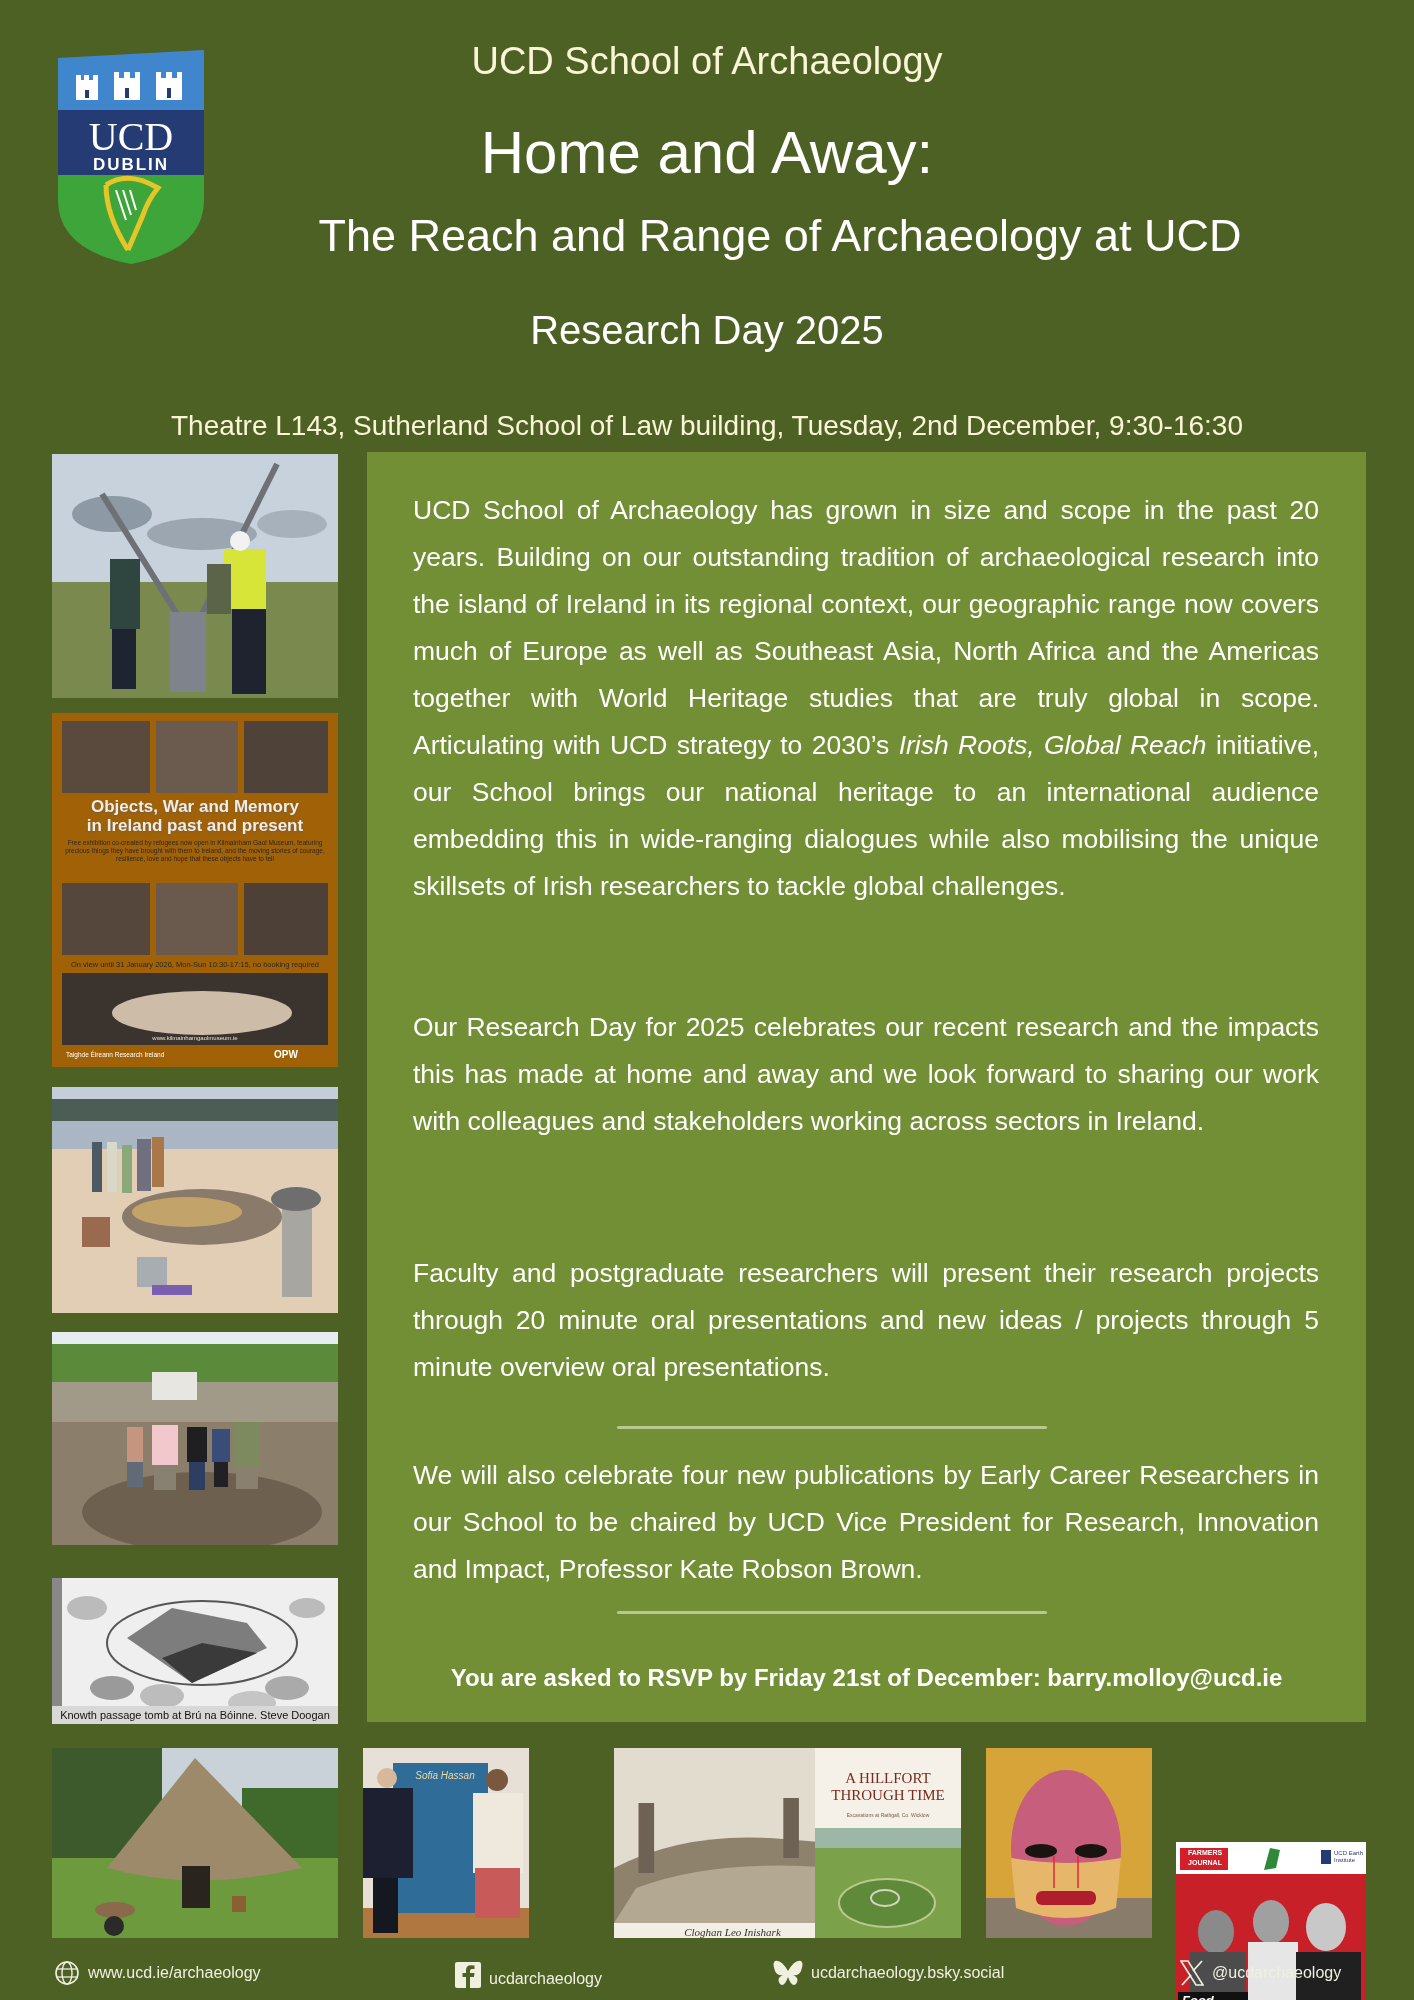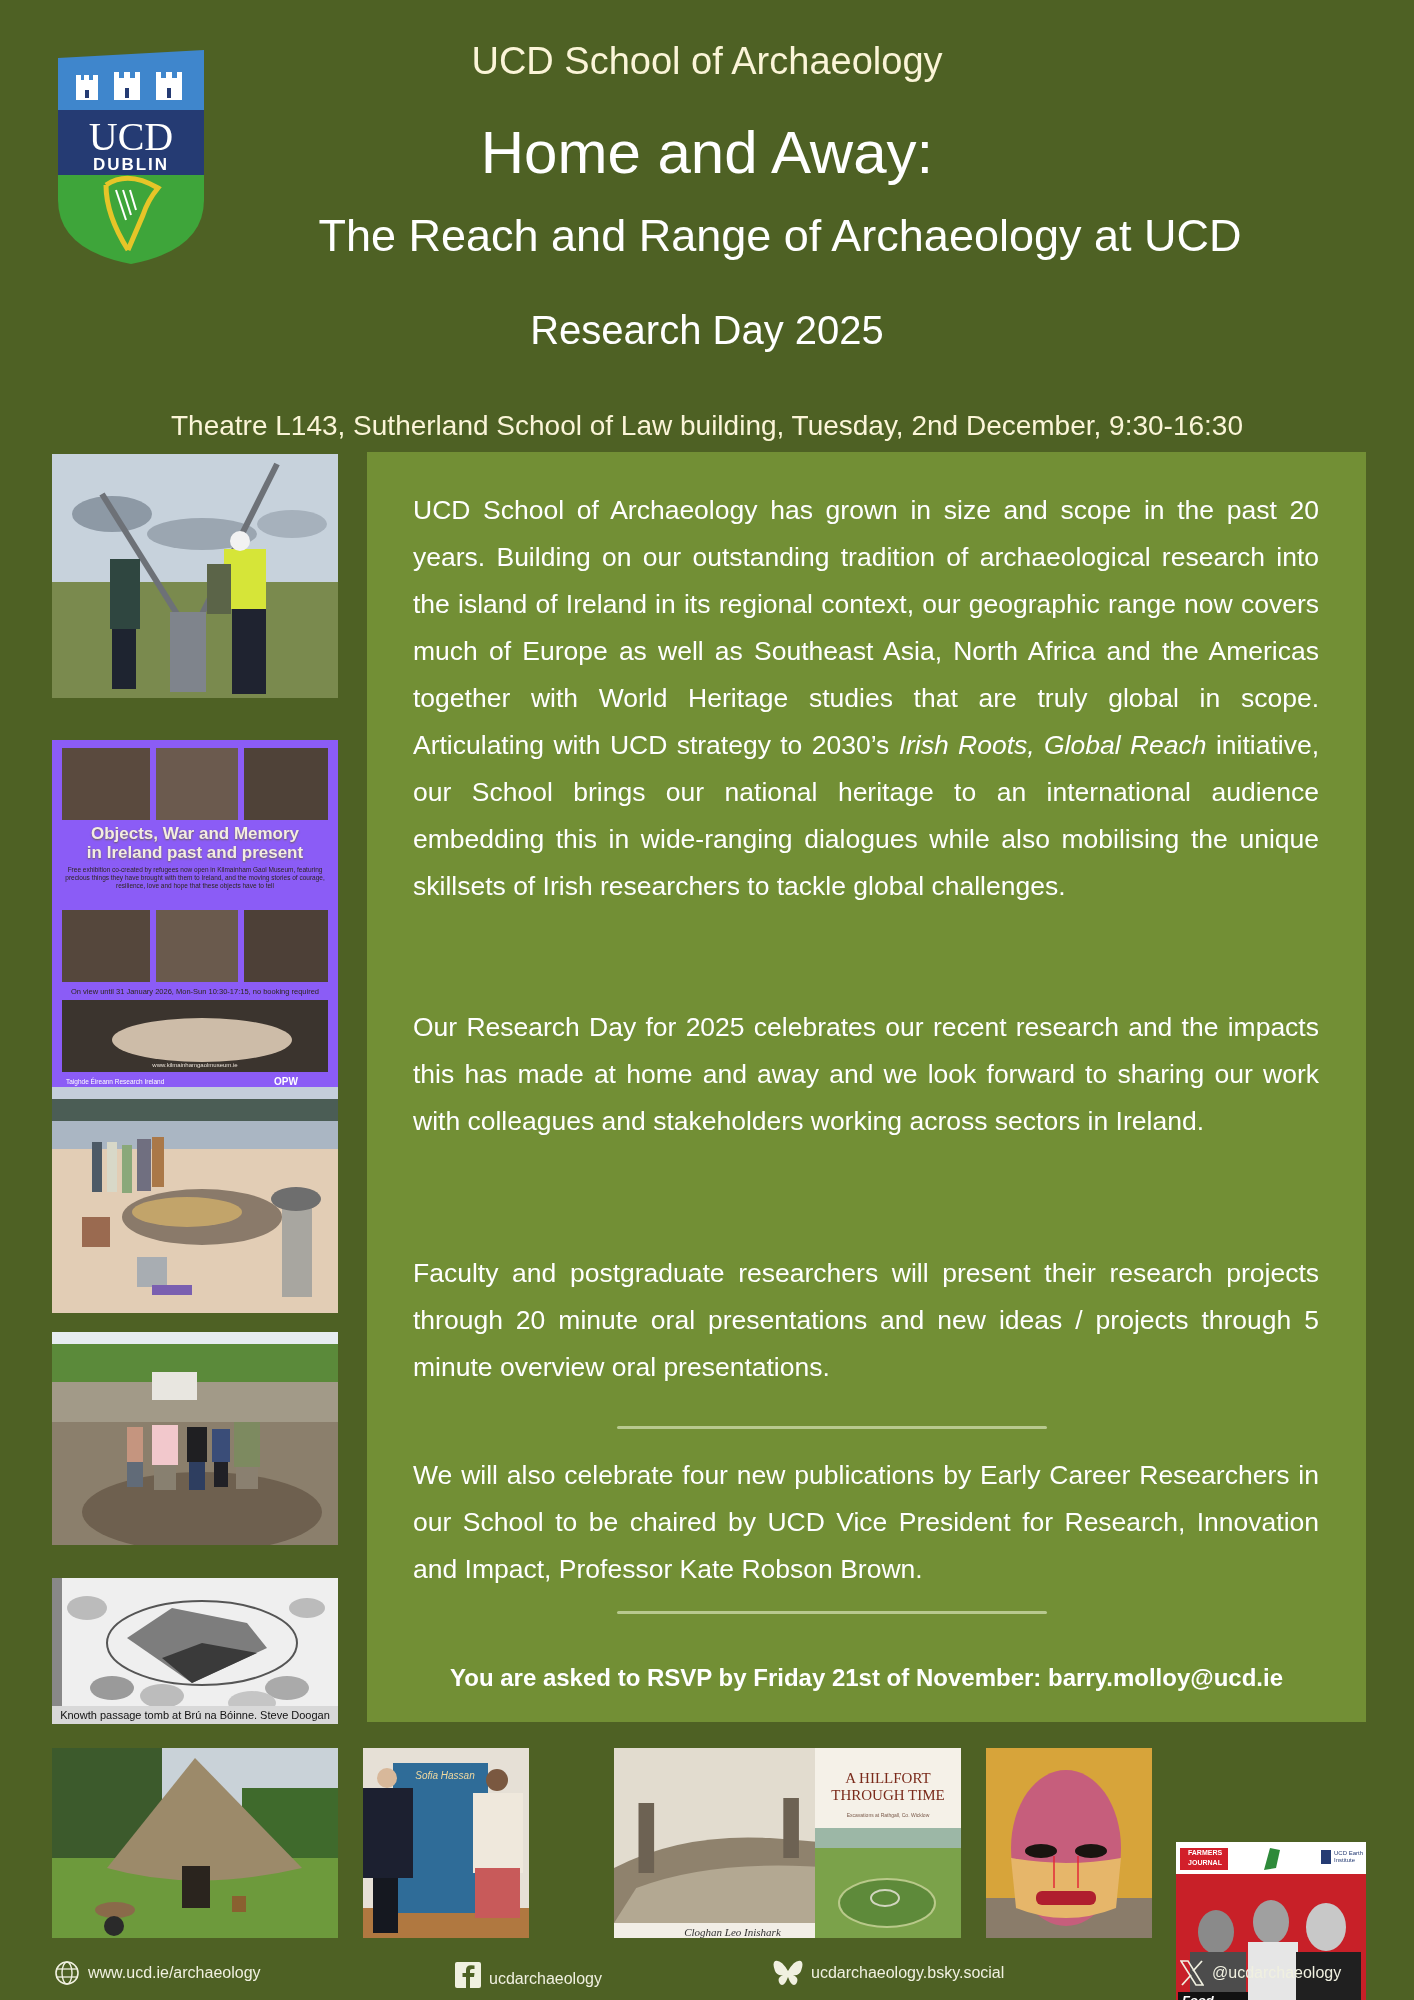--- a/index.html
+++ b/index.html
@@ -114,21 +114,21 @@
     <rect x="118" y="158" width="36" height="80" fill="#7f848c"></rect>
     <rect x="58" y="105" width="30" height="70" fill="#2f4640"></rect>
       <rect x="60" y="175" width="24" height="60" fill="#1e2430"></rect>
     <rect x="172" y="95" width="42" height="60" fill="#d6e538"></rect>
       <rect x="180" y="155" width="34" height="85" fill="#1f2330"></rect>
     <circle cx="188" cy="87" r="10" fill="#f2f2f2"></circle>
     <rect x="155" y="110" width="24" height="50" fill="#5b6448"></rect>
   </svg>
 </div>
 
-<div class="abs img" style="left:52px;top:740px;width:286px;height:354px;background:#8b5cf6;">
+<div class="abs img" style="left:52px;top:713px;width:286px;height:354px;background:#a16207;">
   <svg viewBox="0 0 286 354" preserveAspectRatio="none" style="position:absolute;left:0;top:0;">
     <rect x="10" y="8" width="88" height="72" fill="#5a4a3e"></rect>
       <rect x="104" y="8" width="82" height="72" fill="#6b5a4e"></rect>
       <rect x="192" y="8" width="84" height="72" fill="#4f4238"></rect>
     <rect x="10" y="170" width="88" height="72" fill="#55473c"></rect>
       <rect x="104" y="170" width="82" height="72" fill="#6a5a4d"></rect>
       <rect x="192" y="170" width="84" height="72" fill="#4d4037"></rect>
     <rect x="10" y="260" width="266" height="72" fill="#3b342e"></rect>
     <ellipse cx="150" cy="300" rx="90" ry="22" fill="#cdbca8"></ellipse>
   </svg>
@@ -204,21 +204,21 @@
   <div style="position:absolute;left:0;bottom:0;width:286px;height:18px;background:#d8d8d8;color:#111;font-size:11px;text-align:center;line-height:18px;">Knowth passage tomb at Brú na Bóinne. Steve Doogan</div>
 </div>
 
 <div class="abs panel">
   <p style="top:35px;"><span>UCD School of Archaeology has grown in size and scope in the past 20 years. Building on our outstanding tradition of archaeological research into the island of Ireland in its regional context, our geographic range now covers much of Europe as well as Southeast Asia, North Africa and the Americas together with World Heritage studies that are truly global in scope. Articulating with UCD strategy to 2030’s </span><em>Irish Roots, Global Reach</em><span> initiative, our School brings our national heritage to an international audience embedding this in wide-ranging dialogues while also mobilising the unique skillsets of Irish researchers to tackle global challenges.</span></p>
   <p style="top:552px;">Our Research Day for 2025 celebrates our recent research and the impacts this has made at home and away and we look forward to sharing our work with colleagues and stakeholders working across sectors in Ireland.</p>
   <p style="top:798px;">Faculty and postgraduate researchers will present their research projects through 20 minute oral presentations and new ideas / projects through 5 minute overview oral presentations.</p>
   <div class="divider" style="top:974px;"></div>
   <p style="top:1000px;">We will also celebrate four new publications by Early Career Researchers in our School to be chaired by UCD Vice President for Research, Innovation and Impact, Professor Kate Robson Brown.</p>
   <div class="divider" style="top:1159px;"></div>
-  <div class="rsvp">You are asked to RSVP by Friday 21st of November: barry.molloy@ucd.ie</div>
+  <div class="rsvp">You are asked to RSVP by Friday 21st of December: barry.molloy@ucd.ie</div>
 </div>
 
 <div class="abs img" style="left:52px;top:1748px;width:286px;height:190px;">
   <svg viewBox="0 0 286 190" preserveAspectRatio="none">
     <rect width="286" height="190" fill="#c9d2d8"></rect>
     <rect x="0" y="0" width="110" height="120" fill="#3c5a2c"></rect>
     <rect x="190" y="40" width="96" height="90" fill="#3f6a2c"></rect>
     <rect y="110" width="286" height="80" fill="#6d9a3c"></rect>
     <path d="M143,10 L55,120 Q143,145 250,120 Z" fill="#9c8a6a"></path>
     <rect x="130" y="118" width="28" height="42" fill="#2a241e"></rect>

